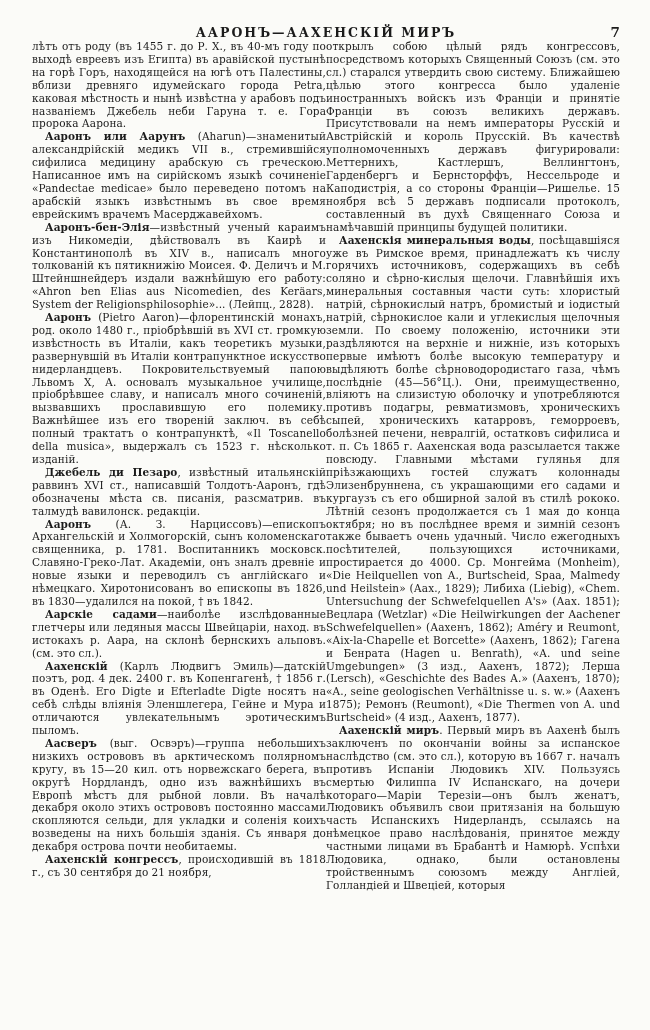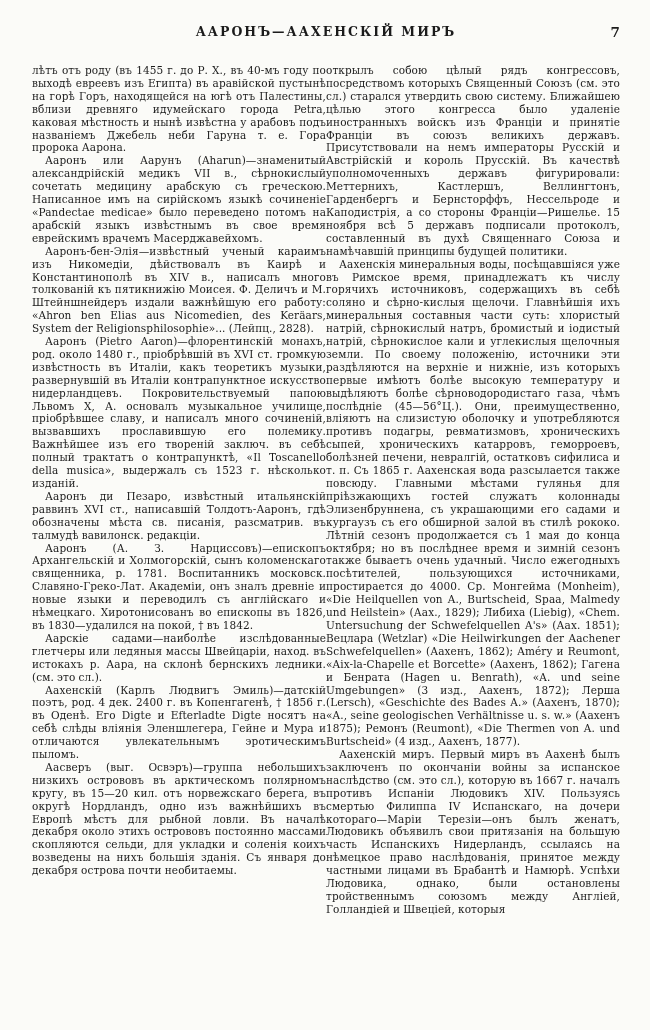--- a/index.html
+++ b/index.html
@@ -11,22 +11,22 @@
   .page {
     box-sizing: border-box;
     width: 650px; height: 1030px;
     padding: 24px 30px 16px 32px;
     background: #fbfbf8;
     color: #1b1b1b;
     overflow: hidden;
   }
   .running-head {
     display: flex;
-    align-items: flex-start;
-    margin-bottom: 24px;
+    align-items: center;
+    margin-bottom: 0;
   }
   .rh-spacer { width: 34px; }
   .rh-title {
     flex: 1;
     text-align: center;
     font-weight: bold;
     font-size: 12.5px;
     letter-spacing: 2px;
   }
   .rh-page {
@@ -45,45 +45,46 @@
     font-size: 10.5px;
     line-height: 12.9px;
     letter-spacing: 0.1px;
   }
   p.para {
     margin: 0;
     text-indent: 13px;
     word-spacing: -0.3px;
   }
   p.para.cont { text-indent: 0; }
-  .lead { font-weight: normal; }
+  .lead { font-weight: bold; }
 </style>
 </head>
 <body>
 
 <div class="page">
 
   <div class="running-head">
     <span class="rh-spacer"></span>
     <span class="rh-title">ААРОНЪ—ААХЕНСКІЙ МИРЪ</span>
     <span class="rh-page">7</span>
   </div>
 
   <div class="columns">
 
     <div class="col">
       <p class="para cont"><span class="lead"></span><span>лѣтъ отъ роду (въ 1455 г. до Р. Х., въ 40-мъ году по выходѣ евреевъ изъ Египта) въ аравійской пустынѣ на горѣ Горъ, находящейся на югѣ отъ Палестины, вблизи древняго идумейскаго города Petra, каковая мѣстность и нынѣ извѣстна у арабовъ подъ названіемъ Джебель неби Гаруна т. е. Гора пророка Аарона.</span></p>
-      <p class="para"><span class="lead">Ааронъ или Аарунъ</span><span> (Aharun)—знаменитый александрійскій медикъ VII в., сѣрнокислый сочетать медицину арабскую съ греческою. Написанное имъ на сирійскомъ языкѣ сочиненіе «Pandectae medicae» было переведено потомъ на арабскій языкъ извѣстнымъ въ свое время еврейскимъ врачемъ Масерджавейхомъ.</span></p>
+      <p class="para"><span class="lead">Ааронъ или Аарунъ</span><span> (Aharun)—знаменитый александрійскій медикъ VII в., стремившійся сифилиса медицину арабскую съ греческою. Написанное имъ на сирійскомъ языкѣ сочиненіе «Pandectae medicae» было переведено потомъ на арабскій языкъ извѣстнымъ въ свое время еврейскимъ врачемъ Масерджавейхомъ.</span></p>
       <p class="para"><span class="lead">Ааронъ-бен-Элія</span><span>—извѣстный ученый караимъ изъ Никомедіи, дѣйствовалъ въ Каирѣ и Константинополѣ въ XIV в., написалъ много толкованій къ пятикнижію Моисея. Ф. Деличъ и М. Штейншнейдеръ издали важнѣйшую его работу: «Ahron ben Elias aus Nicomedien, des Keräars, System der Religionsphilosophie»... (Лейпц., 2828).</span></p>
       <p class="para"><span class="lead">Ааронъ</span><span> (Pietro Aaron)—флорентинскій монахъ, род. около 1480 г., пріобрѣвшій въ XVI ст. громкую извѣстность въ Италіи, какъ теоретикъ музыки, развернувшій въ Италіи контрапунктное искусство нидерландцевъ. Покровительствуемый папою Львомъ X, А. основалъ музыкальное училище, пріобрѣвшее славу, и написалъ много сочиненій, вызвавшихъ прославившую его полемику. Важнѣйшее изъ его твореній заключ. въ себѣ полный трактатъ о контрапунктѣ, «Il Toscanello della musica», выдержалъ съ 1523 г. нѣсколько изданій.</span></p>
-      <p class="para"><span class="lead">Ааронъ ди Пезаро</span><span>, извѣстный итальянскій раввинъ XVI ст., написавшій Толдотъ-Ааронъ, гдѣ обозначены мѣста св. писанія, разсматрив. въ талмудѣ вавилонск. редакціи.</span></p>
+      <p class="para"><span class="lead">Джебель ди Пезаро</span><span>, извѣстный итальянскій раввинъ XVI ст., написавшій Толдотъ-Ааронъ, гдѣ обозначены мѣста св. писанія, разсматрив. въ талмудѣ вавилонск. редакціи.</span></p>
       <p class="para"><span class="lead">Ааронъ</span><span> (А. З. Нарциссовъ)—епископъ Архангельскій и Холмогорскій, сынъ коломенскаго священника, р. 1781. Воспитанникъ московск. Славяно-Греко-Лат. Академіи, онъ зналъ древніе и новые языки и переводилъ съ англійскаго и нѣмецкаго. Хиротонисованъ во епископы въ 1826, въ 1830—удалился на покой, † въ 1842.</span></p>
-      <p class="para"><span class="lead">Аарскіе садами</span><span>—наиболѣе изслѣдованные глетчеры или ледяныя массы Швейцаріи, наход. въ истокахъ р. Аара, на склонѣ бернскихъ ледники. (см. это сл.).</span></p>
+      <p class="para"><span class="lead">Аарскіе садами</span><span>—наиболѣе изслѣдованные глетчеры или ледяныя массы Швейцаріи, наход. въ истокахъ р. Аара, на склонѣ бернскихъ альповъ. (см. это сл.).</span></p>
       <p class="para"><span class="lead">Аахенскій</span><span> (Карлъ Людвигъ Эмиль)—датскій поэтъ, род. 4 дек. 2400 г. въ Копенгагенѣ, † 1856 г. въ Оденѣ. Его Digte и Efterladte Digte носятъ на себѣ слѣды вліянія Эленшлегера, Гейне и Мура и отличаются увлекательнымъ эротическимъ пыломъ.</span></p>
       <p class="para"><span class="lead">Аасверъ</span><span> (выг. Освэръ)—группа небольшихъ низкихъ острововъ въ арктическомъ полярномъ кругу, въ 15—20 кил. отъ норвежскаго берега, въ округѣ Нордландъ, одно изъ важнѣйшихъ въ Европѣ мѣстъ для рыбной ловли. Въ началѣ декабря около этихъ острововъ постоянно массами скопляются сельди, для укладки и соленія коихъ возведены на нихъ большія зданія. Съ января до декабря острова почти необитаемы.</span></p>
+      <p class="para"><span class="lead">Аахенскій конгрессъ</span><span>, происходившій въ 1818 г., съ 30 сентября до 21 ноября,</span></p>
     </div>
 
     <div class="col">
       <p class="para cont"><span class="lead"></span><span>открылъ собою цѣлый рядъ конгрессовъ, посредствомъ которыхъ Священный Союзъ (см. это сл.) старался утвердить свою систему. Ближайшею цѣлью этого конгресса было удаленіе иностранныхъ войскъ изъ Франціи и принятіе Франціи въ союзъ великихъ державъ. Присутствовали на немъ императоры Русскій и Австрійскій и король Прусскій. Въ качествѣ уполномоченныхъ державъ фигурировали: Меттернихъ, Кастлершъ, Веллингтонъ, Гарденбергъ и Бернсторффъ, Нессельроде и Каподистрія, а со стороны Франціи—Ришелье. 15 ноября всѣ 5 державъ подписали протоколъ, составленный въ духѣ Священнаго Союза и намѣчавшій принципы будущей политики.</span></p>
       <p class="para"><span class="lead">Аахенскія минеральныя воды</span><span>, посѣщавшіяся уже въ Римское время, принадлежатъ къ числу горячихъ источниковъ, содержащихъ въ себѣ соляно и сѣрно-кислыя щелочи. Главнѣйшія ихъ минеральныя составныя части суть: хлористый натрій, сѣрнокислый натръ, бромистый и іодистый натрій, сѣрнокислое кали и углекислыя щелочныя земли. По своему положенію, источники эти раздѣляются на верхніе и нижніе, изъ которыхъ первые имѣютъ болѣе высокую температуру и выдѣляютъ болѣе сѣрноводородистаго газа, чѣмъ послѣдніе (45—56°Ц.). Они, преимущественно, вліяютъ на слизистую оболочку и употребляются противъ подагры, ревматизмовъ, хроническихъ сыпей, хроническихъ катарровъ, геморроевъ, болѣзней печени, невралгій, остатковъ сифилиса и т. п. Съ 1865 г. Аахенская вода разсылается также повсюду. Главными мѣстами гулянья для пріѣзжающихъ гостей служатъ колоннады Элизенбруннена, съ украшающими его садами и кургаузъ съ его обширной залой въ стилѣ рококо. Лѣтній сезонъ продолжается съ 1 мая до конца октября; но въ послѣднее время и зимній сезонъ также бываетъ очень удачный. Число ежегодныхъ посѣтителей, пользующихся источниками, простирается до 4000. Ср. Монгейма (Monheim), «Die Heilquellen von A., Burtscheid, Spaa, Malmedy und Heilstein» (Аах., 1829); Либиха (Liebig), «Chem. Untersuchung der Schwefelquellen A's» (Аах. 1851); Вецлара (Wetzlar) «Die Heilwirkungen der Aachener Schwefelquellen» (Аахенъ, 1862); Améry и Reumont, «Aix-la-Chapelle et Borcette» (Аахенъ, 1862); Гагена и Бенрата (Hagen u. Benrath), «A. und seine Umgebungen» (3 изд., Аахенъ, 1872); Лерша (Lersch), «Geschichte des Bades A.» (Аахенъ, 1870); «A., seine geologischen Verhältnisse u. s. w.» (Аахенъ 1875); Ремонъ (Reumont), «Die Thermen von A. und Burtscheid» (4 изд., Аахенъ, 1877).</span></p>
       <p class="para"><span class="lead">Аахенскій миръ</span><span>. Первый миръ въ Аахенѣ былъ заключенъ по окончаніи войны за испанское наслѣдство (см. это сл.), которую въ 1667 г. началъ противъ Испаніи Людовикъ XIV. Пользуясь смертью Филиппа IV Испанскаго, на дочери котораго—Маріи Терезіи—онъ былъ женатъ, Людовикъ объявилъ свои притязанія на большую часть Испанскихъ Нидерландъ, ссылаясь на нѣмецкое право наслѣдованія, принятое между частными лицами въ Брабантѣ и Намюрѣ. Успѣхи Людовика, однако, были остановлены тройственнымъ союзомъ между Англіей, Голландіей и Швеціей, которыя</span></p>
     </div>
 
   </div>
 </div>

